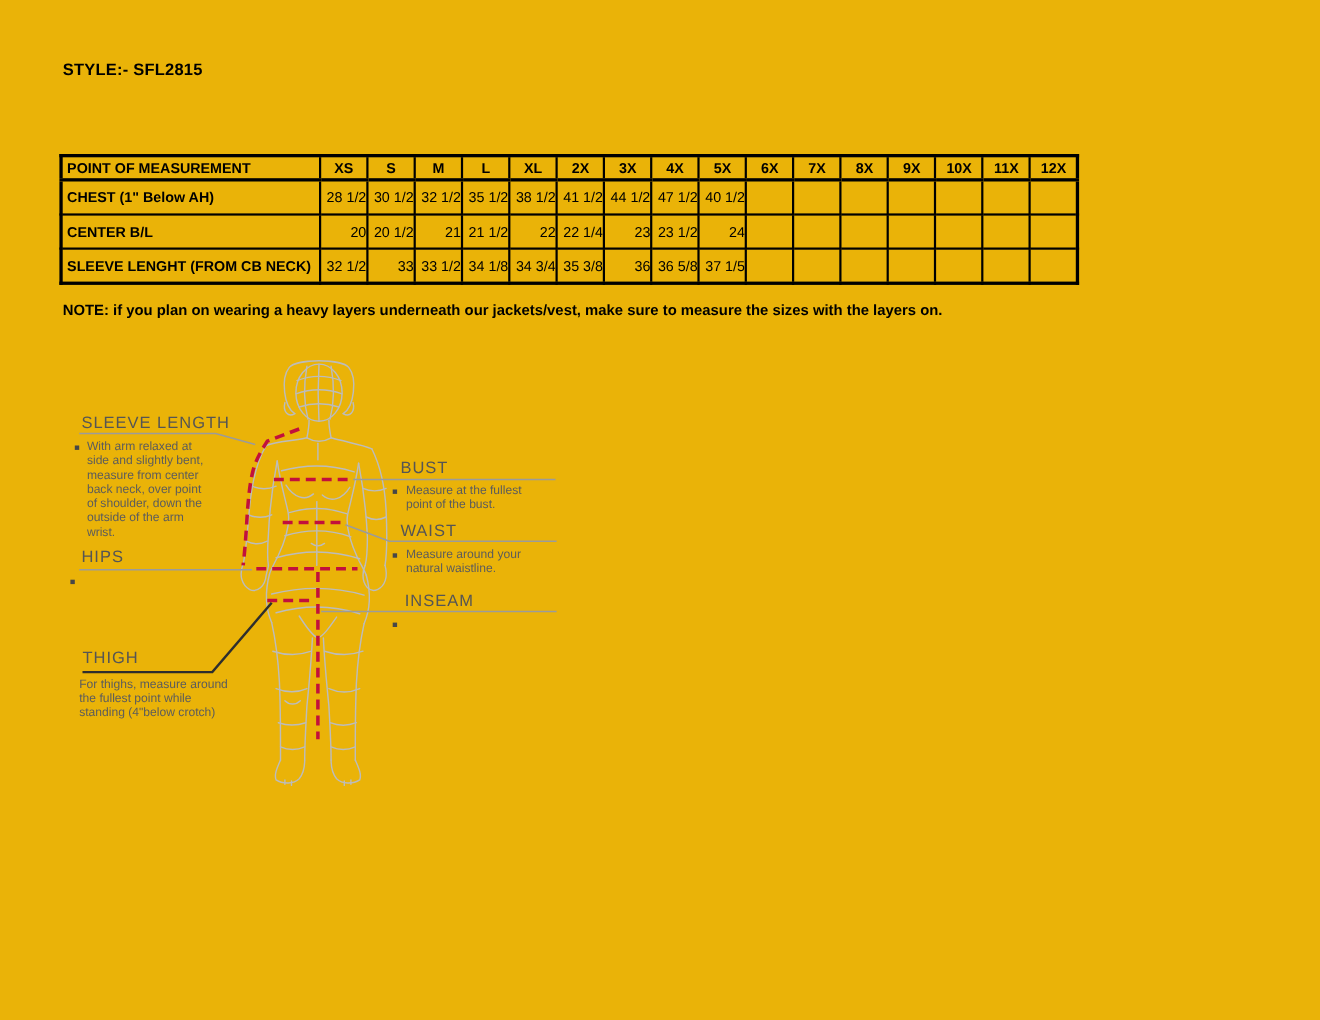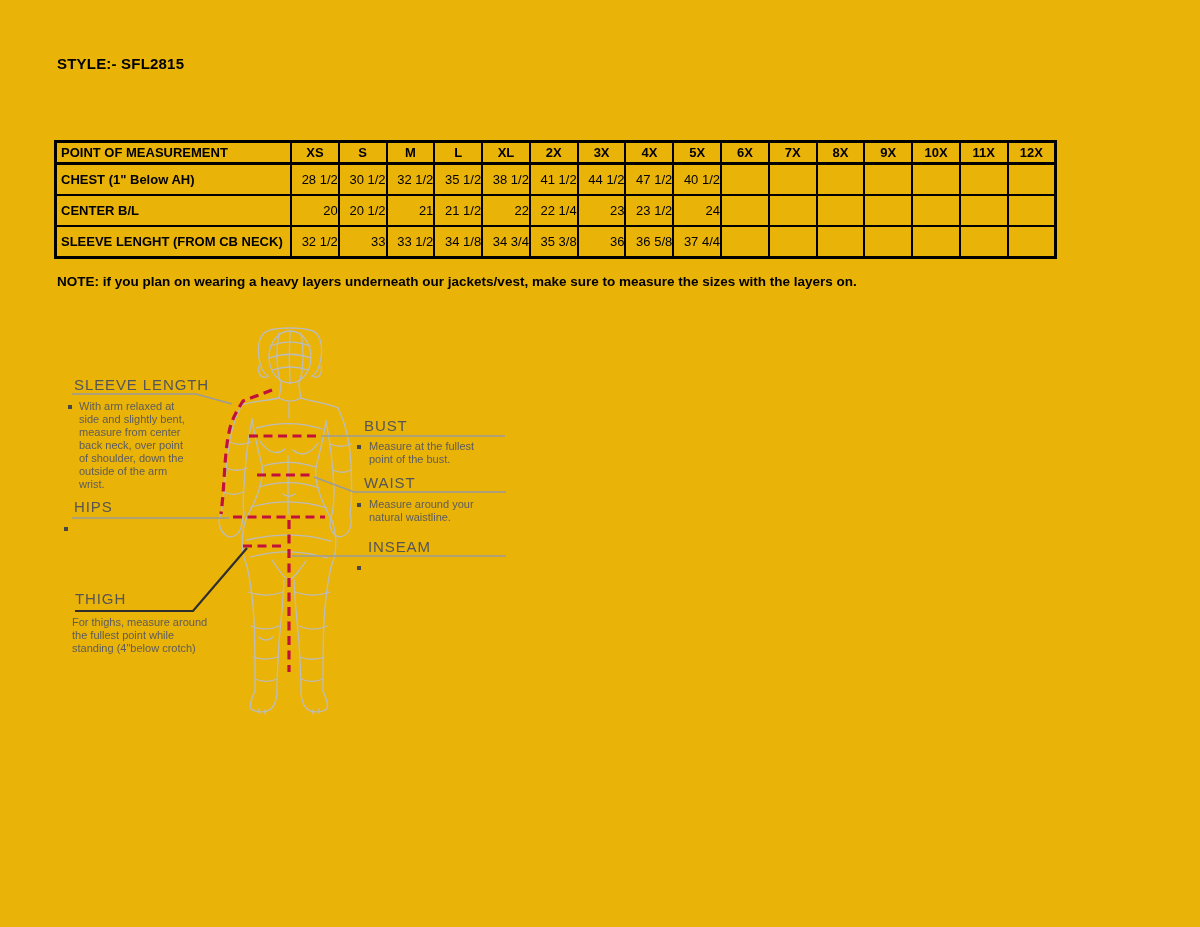--- a/index.html
+++ b/index.html
@@ -1,21 +1,21 @@
 <!DOCTYPE html>
 <html style="--measure: #c2103c; --figline: #bcbcbc; --leader: #9b9b9b; --leaderDark: #2e2e2e;"><head>
 <meta charset="utf-8">
 <style>
   html,body{margin:0;padding:0;background:#fff;}
   .page{
     position:relative;width:1200px;height:927px;background:#eab308;
     font-family:"Liberation Sans",sans-serif;color:#000;overflow:hidden;
   }
   .style-label{position:absolute;left:57px;top:55px;font-size:15px;font-weight:bold;letter-spacing:.2px;}
-  .size-table{position:absolute;left:54px;top:140px;width:1003px;border-collapse:collapse;table-layout:fixed;border:3px solid #000;}
+  .size-table{position:absolute;left:54px;top:140px;width:927px;border-collapse:collapse;table-layout:fixed;border:3px solid #000;}
   .size-table th,.size-table td{border:2px solid #000;padding:0;overflow:hidden;white-space:nowrap;}
   .size-table th{height:19px;font-size:13px;font-weight:bold;text-align:center;border-bottom:3px solid #000;}
   .size-table th.lbl{width:229px;text-align:left;padding-left:4px;}
   .size-table td{height:29px;font-size:13px;text-align:right;}
   .size-table td.lbl{text-align:left;padding-left:4px;font-weight:bold;}
   .note{position:absolute;left:57px;top:274px;font-size:13.5px;font-weight:bold;}
   .overlay-svg{position:absolute;left:0;top:0;pointer-events:none;}
   .fig{fill:none;stroke:var(--figline,#bcbcbc);stroke-width:1.3;stroke-linecap:round;stroke-linejoin:round;}
   .measure{fill:none;stroke:var(--measure,#c2103c);stroke-width:3.2;stroke-dasharray:9 5.5;stroke-linejoin:round;}
   .leader{fill:none;stroke:var(--leader,#9b9b9b);stroke-width:1.4;}
@@ -95,21 +95,21 @@
         <tr>
           <td class="lbl">SLEEVE LENGHT (FROM CB NECK)</td>
           <td>32 1/2</td>
           <td>33</td>
           <td>33 1/2</td>
           <td>34 1/8</td>
           <td>34 3/4</td>
           <td>35 3/8</td>
           <td>36</td>
           <td>36 5/8</td>
-          <td>37 4/4</td>
+          <td>37 1/5</td>
           <td></td>
           <td></td>
           <td></td>
           <td></td>
           <td></td>
           <td></td>
           <td></td>
         </tr>
       </tbody>
   </table>

